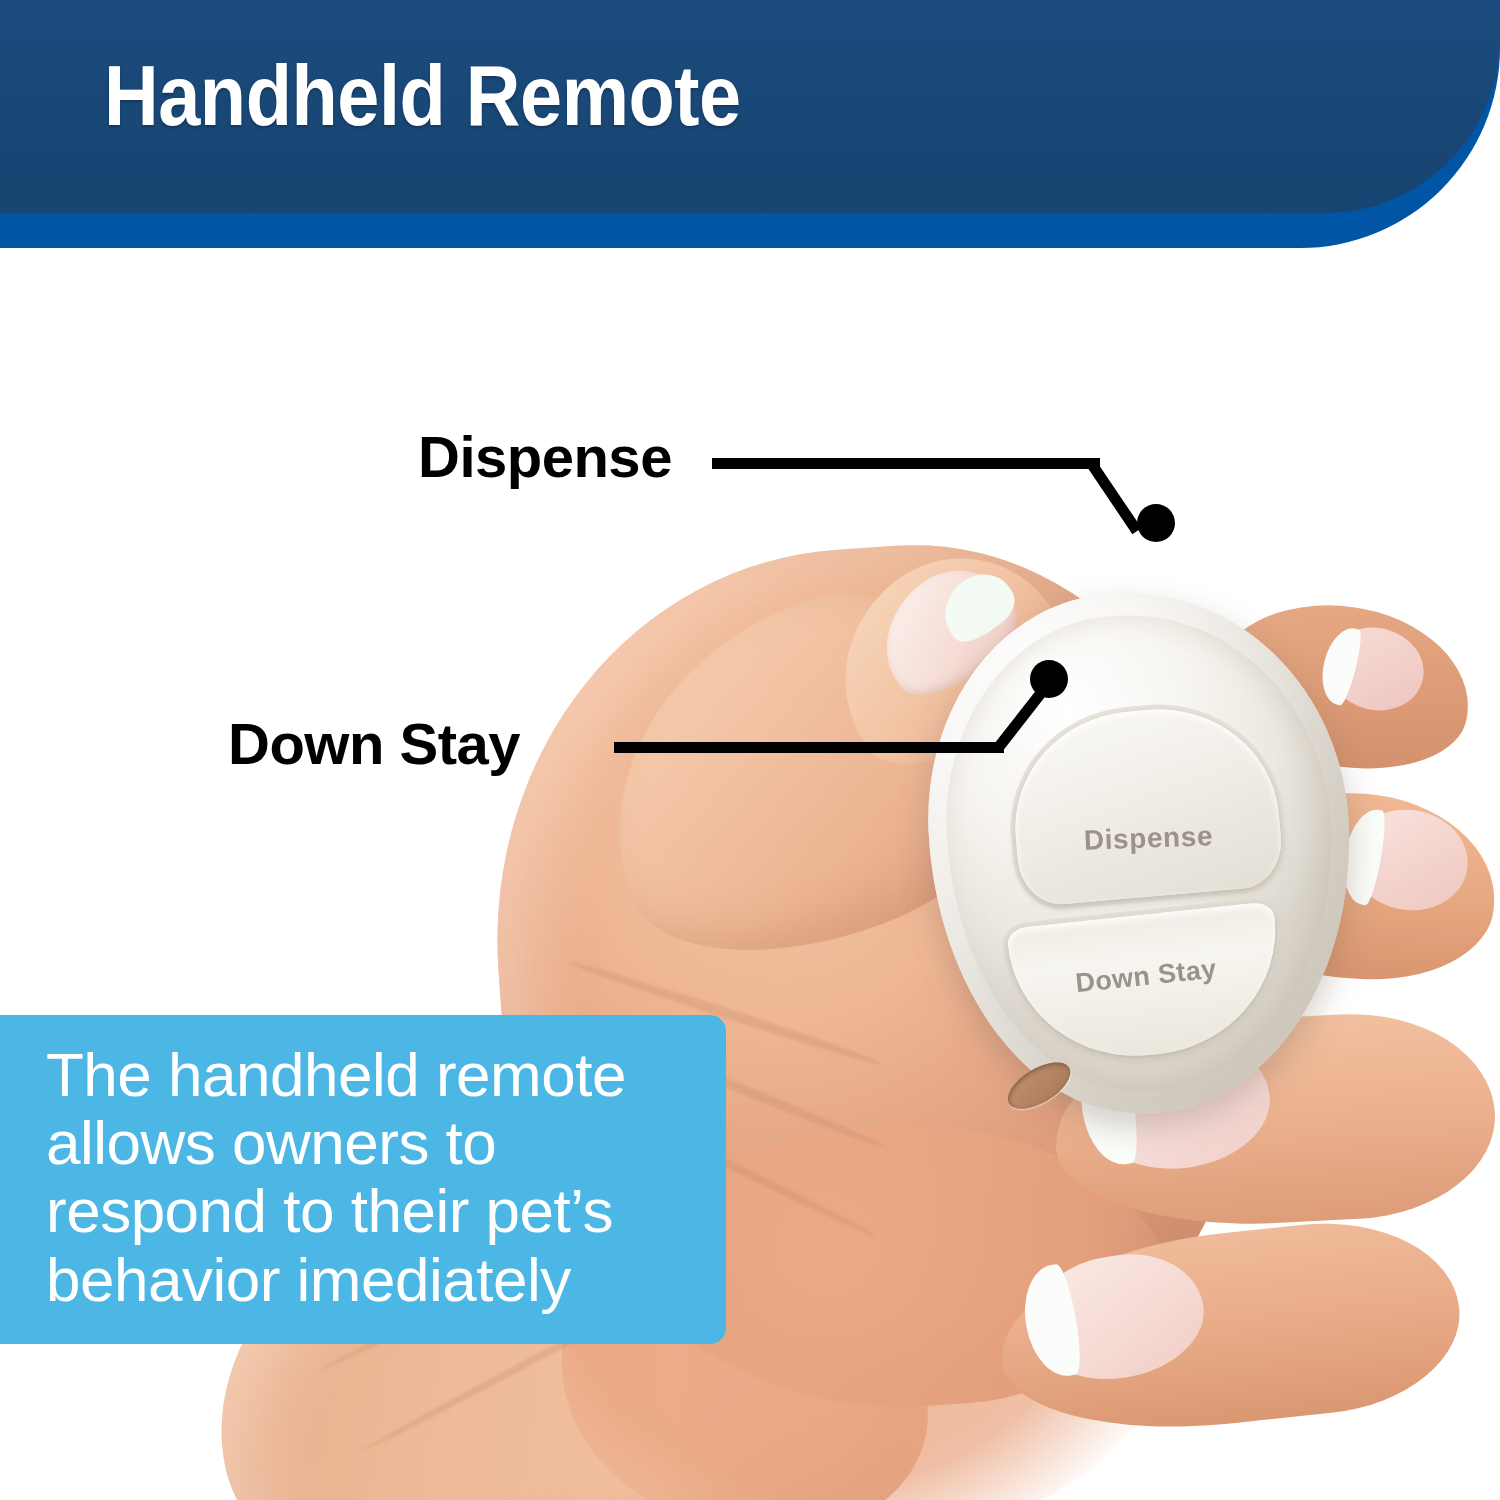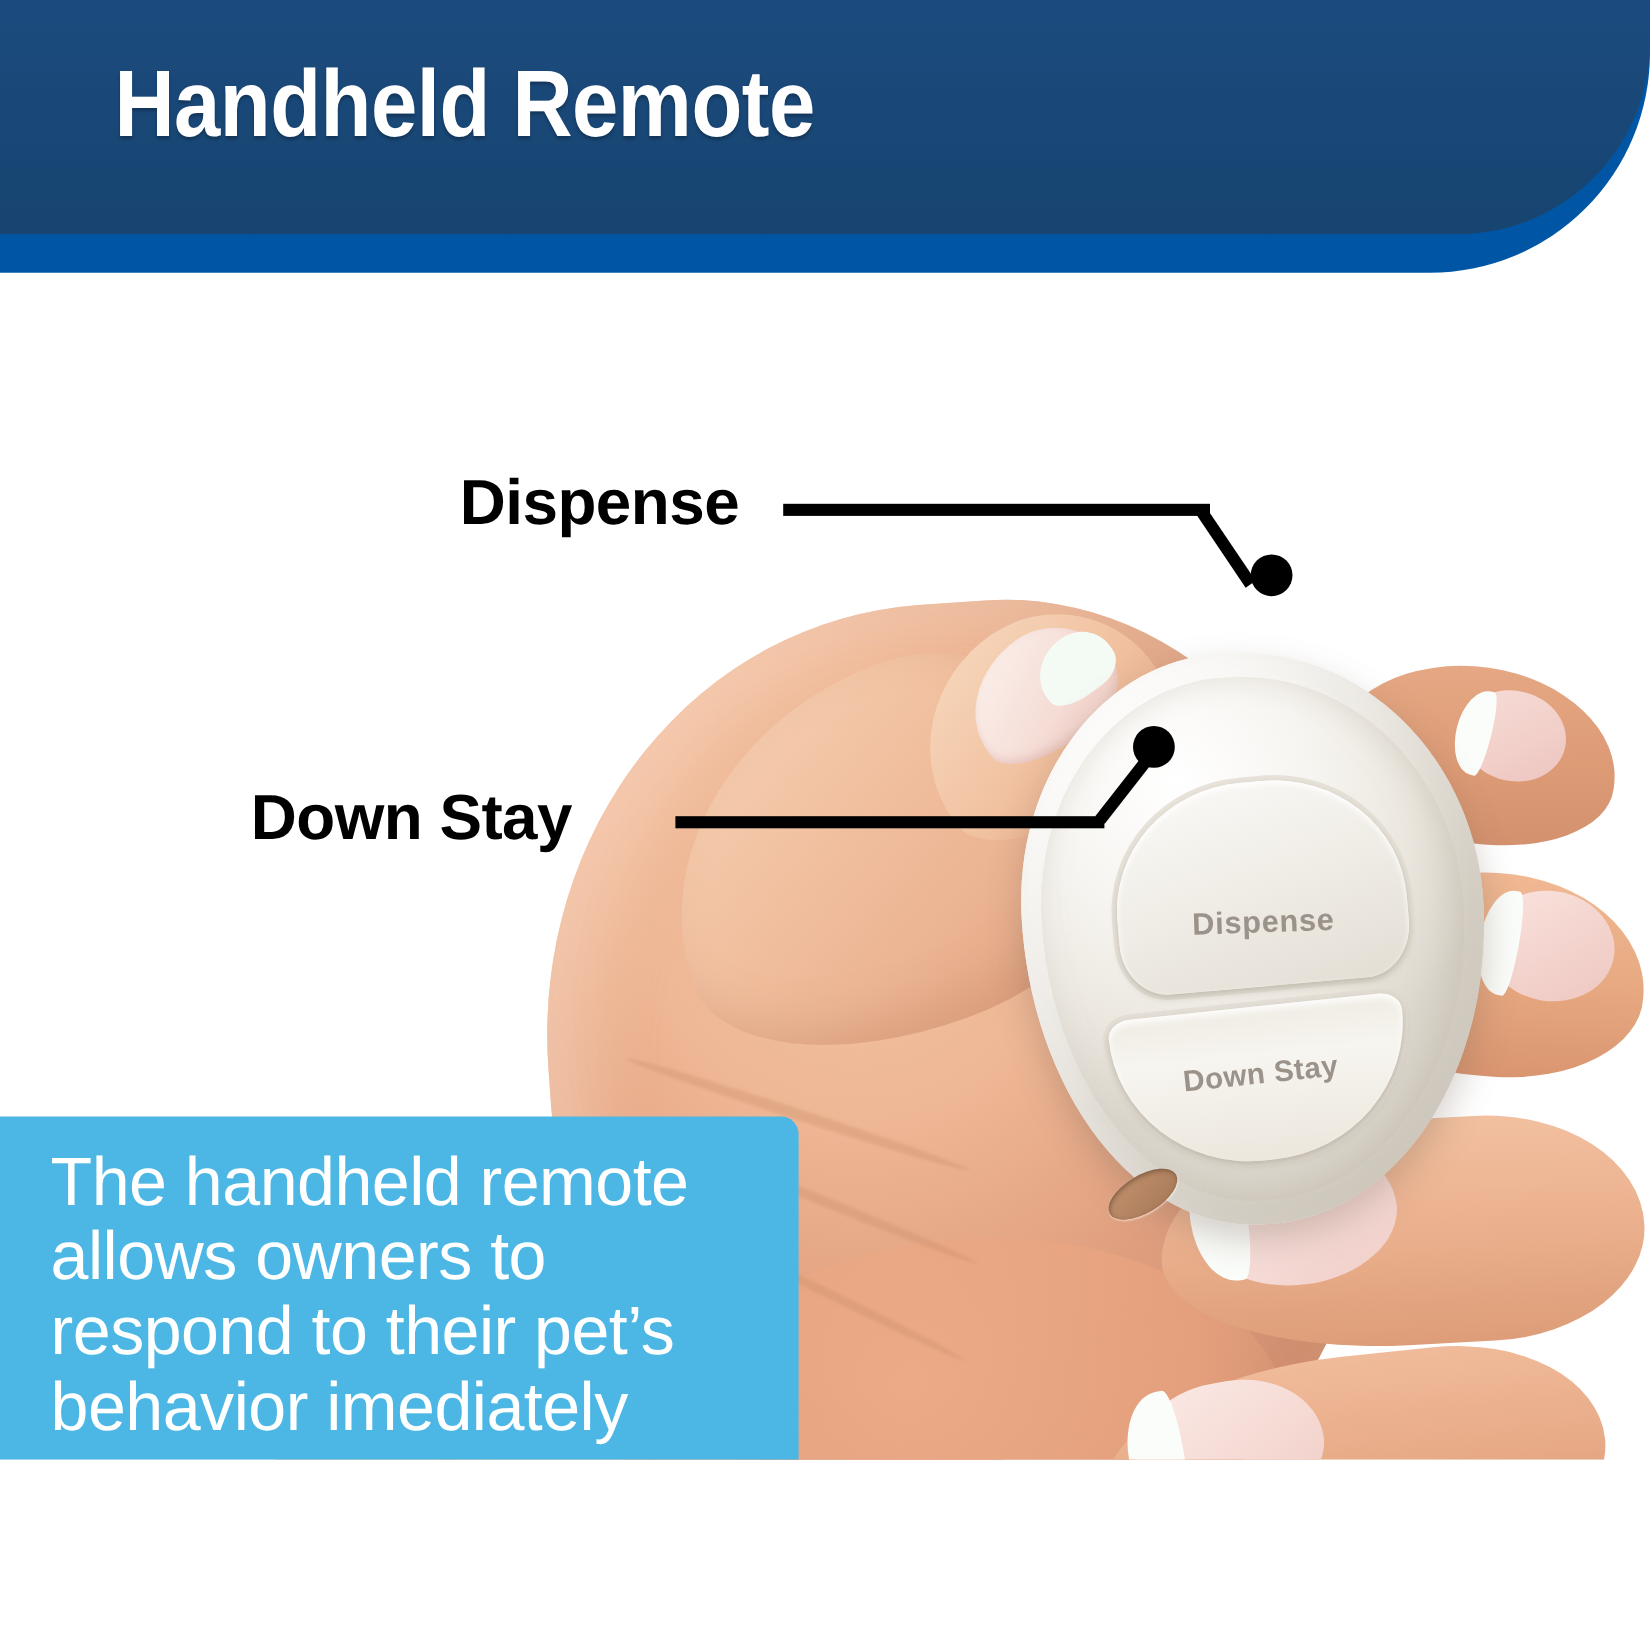--- a/index.html
+++ b/index.html
@@ -3,21 +3,21 @@
 <meta charset="utf-8">
 <style>
   html, body {
     margin: 0;
     padding: 0;
     background: #ffffff;
   }
   #page {
     position: relative;
     width: 1500px;
-    height: 1327px;
+    height: 1500px;
     background: #ffffff;
     overflow: hidden;
     font-family: "Liberation Sans", sans-serif;
   }
 
   
   .header-light {
     position: absolute;
     left: -20px;
     top: 0;

